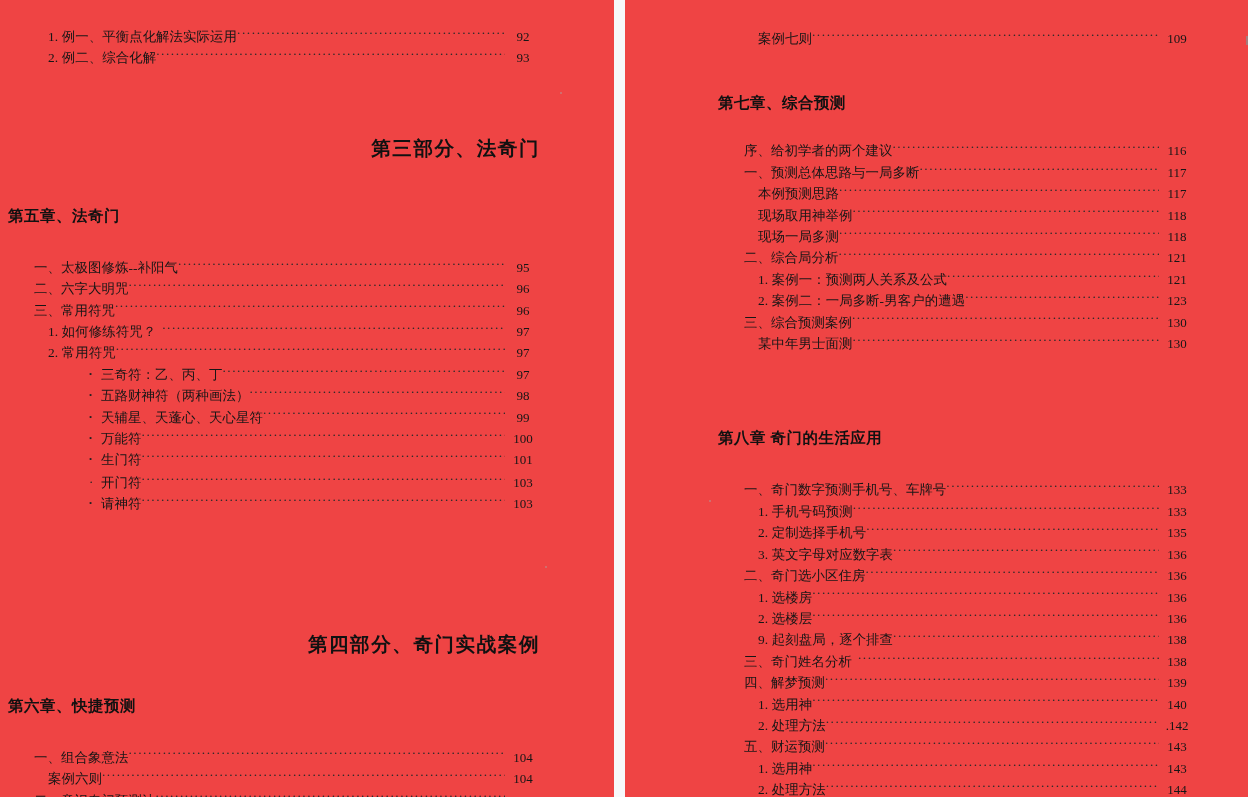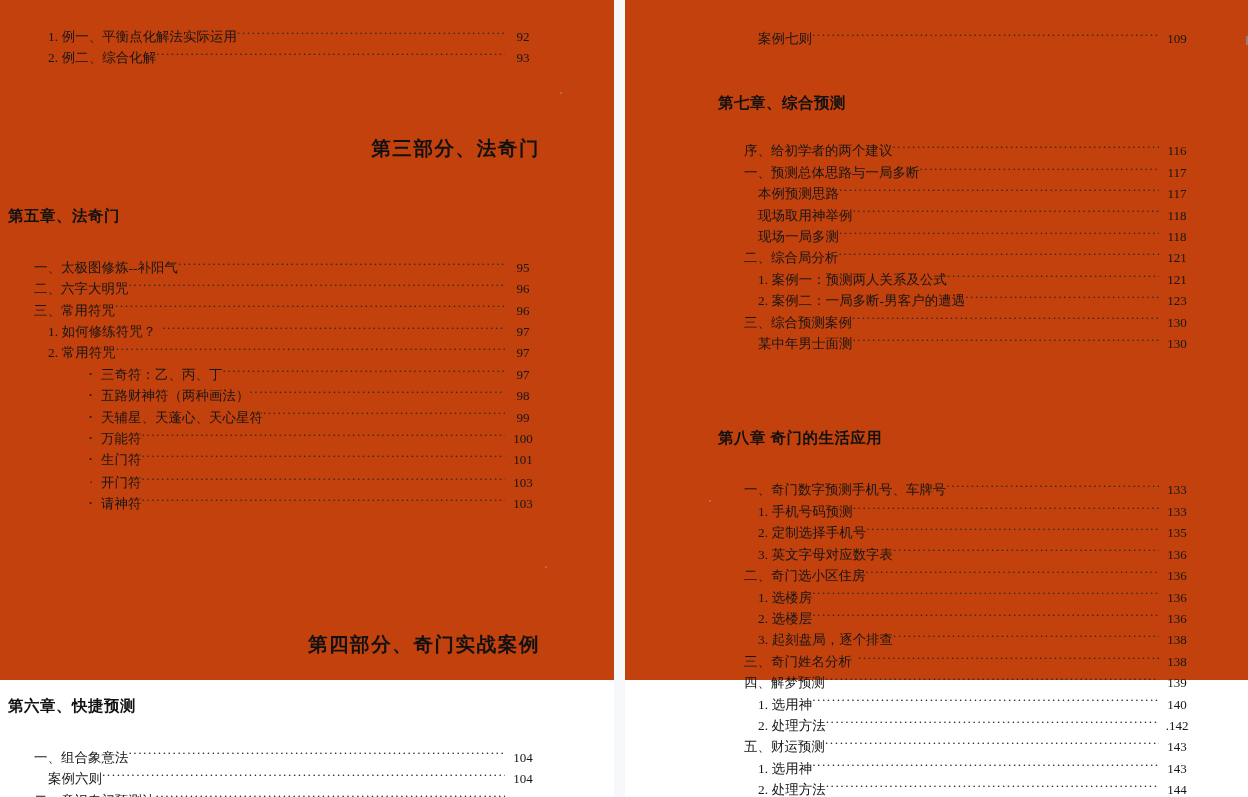--- a/index.html
+++ b/index.html
@@ -21,23 +21,23 @@
     position: relative;
     width: 1248px;
     height: 797px;
     display: flex;
     background: #ffffff;
   }
 
   .page {
     position: relative;
     width: 624px;
-    height: 680px;
+    height: 797px;
     box-sizing: border-box;
-    background: #c2410c;
+    background: #ef4444;
   }
 
   .gutter {
     position: absolute;
     left: 614px;
     top: 0;
     width: 11px;
     height: 797px;
     background: #f7f8fa;
     pointer-events: none;
@@ -354,21 +354,21 @@
             <span class="etext">1. 选楼房</span>
             <span class="leader"></span>
             <span class="pnum">136</span>
           </div>
           <div class="entry lvl-1">
             <span class="etext">2. 选楼层</span>
             <span class="leader"></span>
             <span class="pnum">136</span>
           </div>
           <div class="entry lvl-1">
-            <span class="etext">3. 起刻盘局，逐个排查</span>
+            <span class="etext">9. 起刻盘局，逐个排查</span>
             <span class="leader"></span>
             <span class="pnum">138</span>
           </div>
           <div class="entry lvl-0 gapdots">
             <span class="etext">三、奇门姓名分析</span>
             <span class="leader"></span>
             <span class="pnum">138</span>
           </div>
           <div class="entry lvl-0">
             <span class="etext">四、解梦预测</span>

